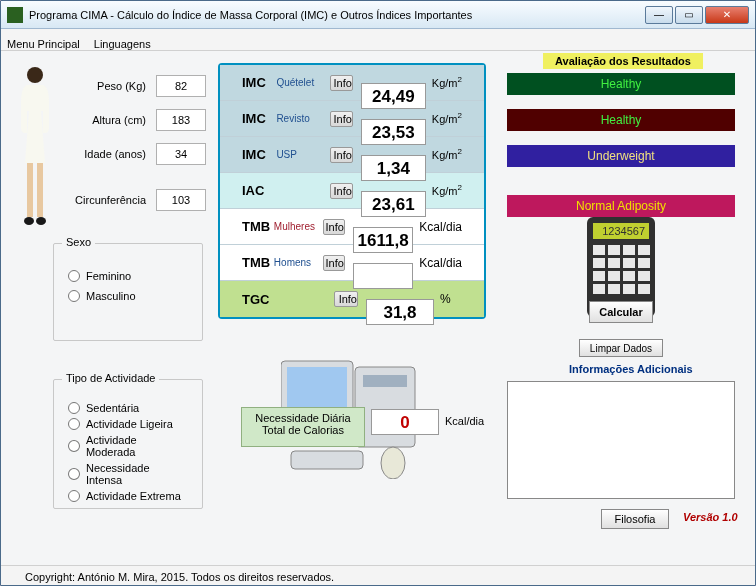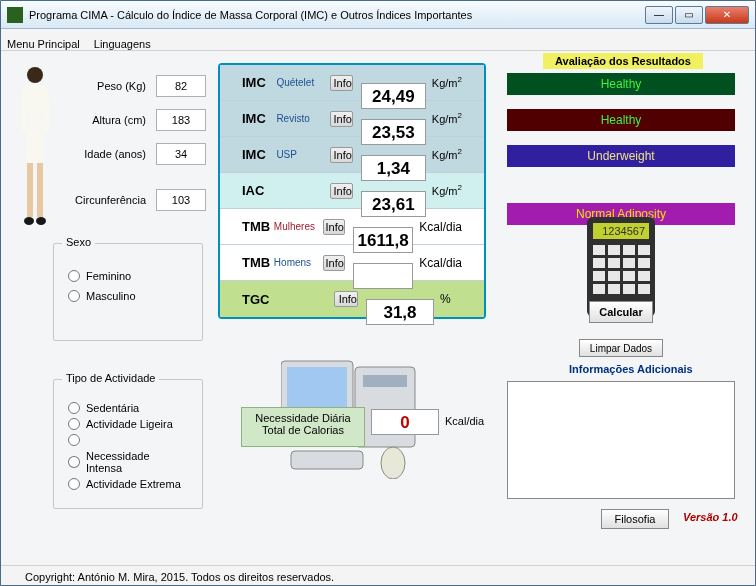--- a/index.html
+++ b/index.html
@@ -58,21 +58,21 @@
 .ncal-label { position: absolute; left: 0px; top: 48px; width: 124px; height: 40px; background: #d0e8c8; border: 1px solid #90b080; text-align: center; padding: 4px; font-size: 11px; }
 .ncal-val { position: absolute; left: 130px; top: 50px; width: 68px; height: 26px; border: 1px solid #999; background: #fff; text-align: center; line-height: 26px; font-size: 17px; font-weight: bold; color: #c00000; }
 .ncal-unit { position: absolute; left: 204px; top: 56px; }
 
 
 .eval-hdr { position: absolute; left: 542px; top: 2px; width: 160px; background: #f0f060; font-weight: bold; text-align: center; padding: 2px; }
 .eval { position: absolute; left: 506px; width: 228px; height: 22px; color: #fff; text-align: center; line-height: 22px; font-size: 12px; }
 .e1 { top: 22px; background: #005020; color: #40f040; }
 .e2 { top: 58px; background: #500000; color: #40f040; }
 .e3 { top: 94px; background: #3020a0; color: #f0e080; }
-.e4 { top: 152px; background: #a21caf; color: #f0e000; }
+.e4 { top: 144px; background: #be185d; color: #f0e000; }
 
 .calc-img { position: absolute; left: 582px; top: 166px; width: 76px; height: 110px; }
 .calc-btn { position: absolute; left: 588px; top: 250px; width: 64px; height: 22px; background: linear-gradient(#fff,#e0e0e0); border: 1px solid #888; font-weight: bold; cursor: pointer; }
 .clear-btn { position: absolute; left: 578px; top: 288px; width: 84px; height: 18px; background: linear-gradient(#fff,#e0e0e0); border: 1px solid #888; cursor: pointer; font-size: 10px; }
 
 .info-hdr { position: absolute; left: 568px; top: 312px; font-weight: bold; color: #003080; }
 .info-box { position: absolute; left: 506px; top: 330px; width: 228px; height: 118px; border: 1px solid #888; background: #fff; }
 
 .fil-btn { position: absolute; left: 600px; top: 458px; width: 68px; height: 20px; background: linear-gradient(#fff,#e0e0e0); border: 1px solid #888; cursor: pointer; }
 .version { position: absolute; left: 682px; top: 460px; color: #b00000; font-style: italic; font-weight: bold; }
@@ -145,20 +145,21 @@
       <div class="opt">
           <span class="radio"></span>
           <span>Sedentária</span>
         </div>
       <div class="opt">
           <span class="radio"></span>
           <span>Actividade Ligeira</span>
         </div>
       <div class="opt">
           <span class="radio"></span>
+          <span>Actividade Moderada</span>
         </div>
       <div class="opt">
           <span class="radio"></span>
           <span>Necessidade Intensa</span>
         </div>
       <div class="opt">
           <span class="radio"></span>
           <span>Actividade Extrema</span>
         </div>
     </div>

